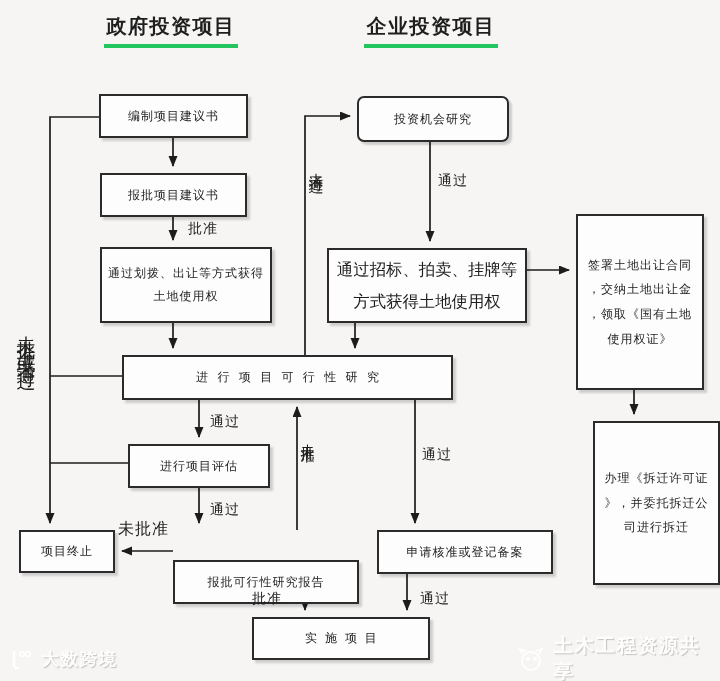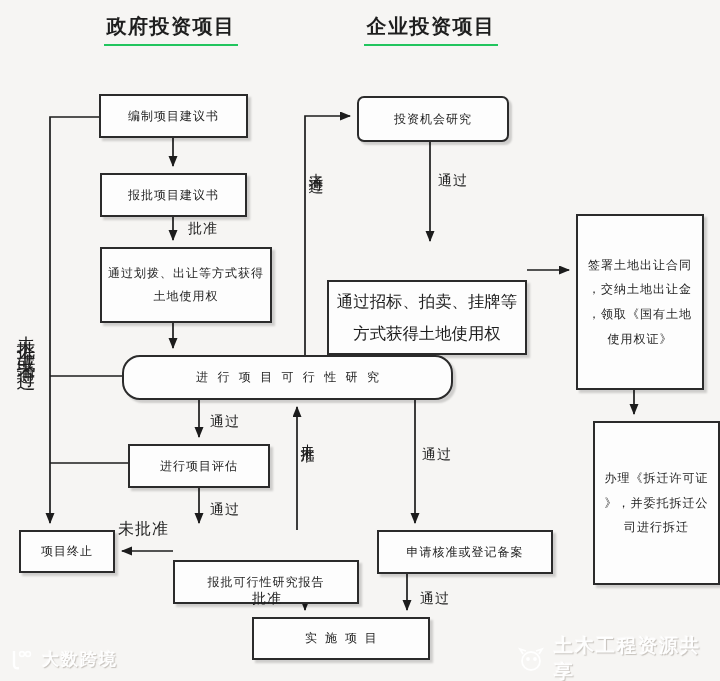--- a/index.html
+++ b/index.html
@@ -17,29 +17,29 @@
     background:#fdfdfd;border:2px solid #2b2b2b;
     box-shadow:3px 3px 2px rgba(0,0,0,0.16);
     display:flex;align-items:center;justify-content:center;
     text-align:center;font-size:12px;line-height:1.9;
     letter-spacing:1px;
     word-break:break-all;line-break:anywhere;
   }
   .node .inner{width:100%;}
   .pad6{padding:0 6px;}
   .pad7{padding:0 7px;}
-  .spread-wide{letter-spacing:0.78em;text-indent:0.78em;border-radius:18px;}
+  .spread-wide{letter-spacing:0.78em;text-indent:0.78em;}
   .spread-mid{letter-spacing:0.66em;text-indent:0.66em;}
   .lh-tall{line-height:2.06;}
   .fs-entland{font-size:16.4px;letter-spacing:0;}
 
   
   .col-title{
     position:absolute;z-index:2;font-size:20px;font-weight:700;
-    letter-spacing:1.5px;border-bottom:2px solid #22c55e;
+    letter-spacing:1.5px;border-bottom:4px solid #22c55e;
     padding-bottom:4px;text-align:center;
   }
 
   
   .elabel{
     position:absolute;z-index:3;font-size:14px;letter-spacing:1px;
     white-space:nowrap;background:transparent;
   }
   .vlabel{
     position:absolute;z-index:3;
@@ -111,21 +111,21 @@
   </div>
 
   <div class="node pad6" style="left:88px;top:247px;width:172px;height:76px;margin-left:12px;">
     <div class="inner">通过划拨、出让等方式获得土地使用权</div>
   </div>
 
   <div class="node" style="left:357px;top:96px;width:152px;height:46px;border-radius:7px;">
     <div class="inner">投资机会研究</div>
   </div>
 
-  <div class="node pad6 fs-entland" style="left:327px;top:248px;width:200px;height:75px;margin-top:32px;">
+  <div class="node pad6 fs-entland" style="left:327px;top:248px;width:200px;height:75px;">
     <div class="inner">通过招标、拍卖、挂牌等方式获得土地使用权</div>
   </div>
 
   <div class="node pad7 lh-tall" style="left:576px;top:214px;width:128px;height:176px;">
     <div class="inner">签署土地出让合同，交纳土地出让金，领取《国有土地使用权证》</div>
   </div>
 
   <div class="node spread-wide" style="left:122px;top:355px;width:331px;height:45px;">
     <div class="inner">进行项目可行性研究</div>
   </div>

